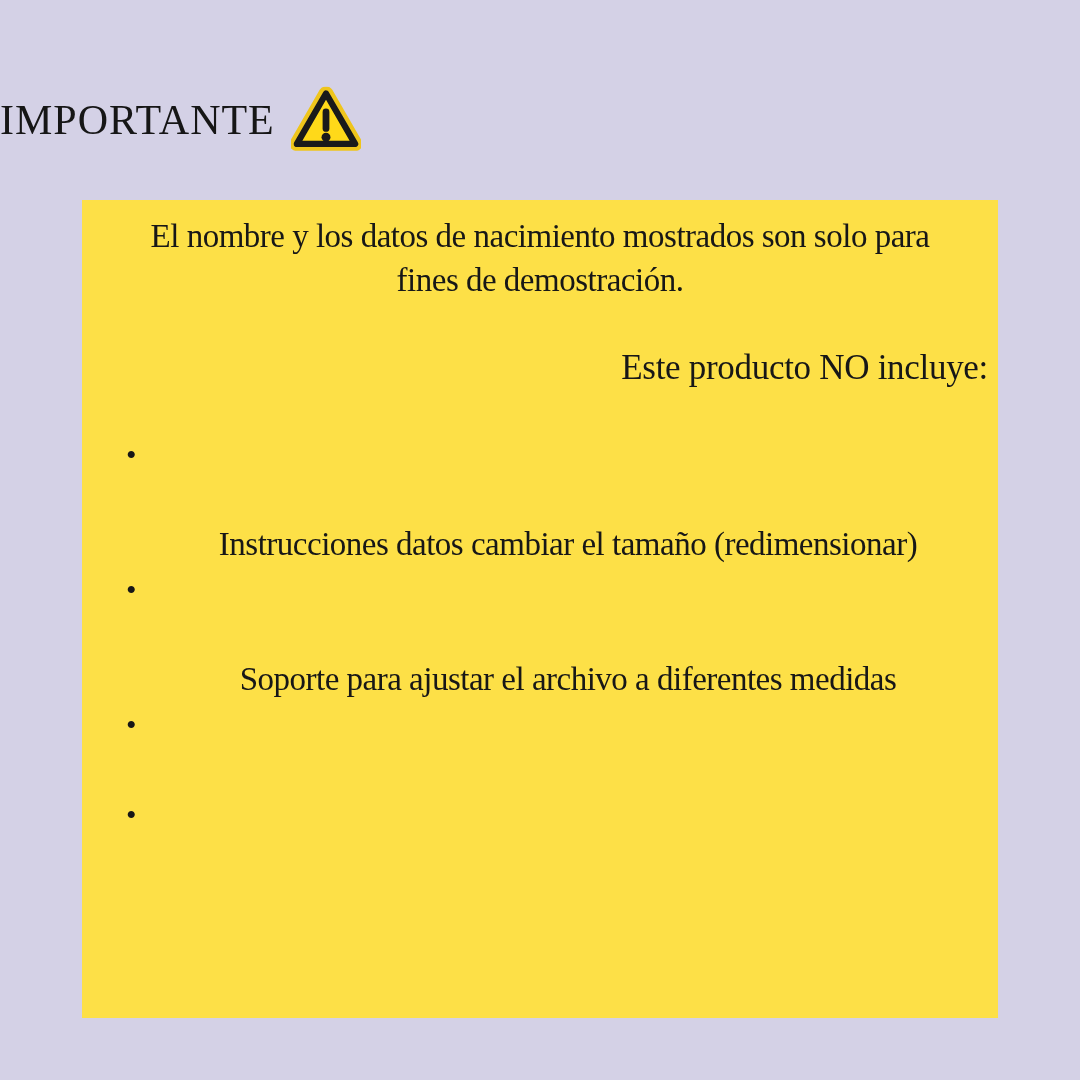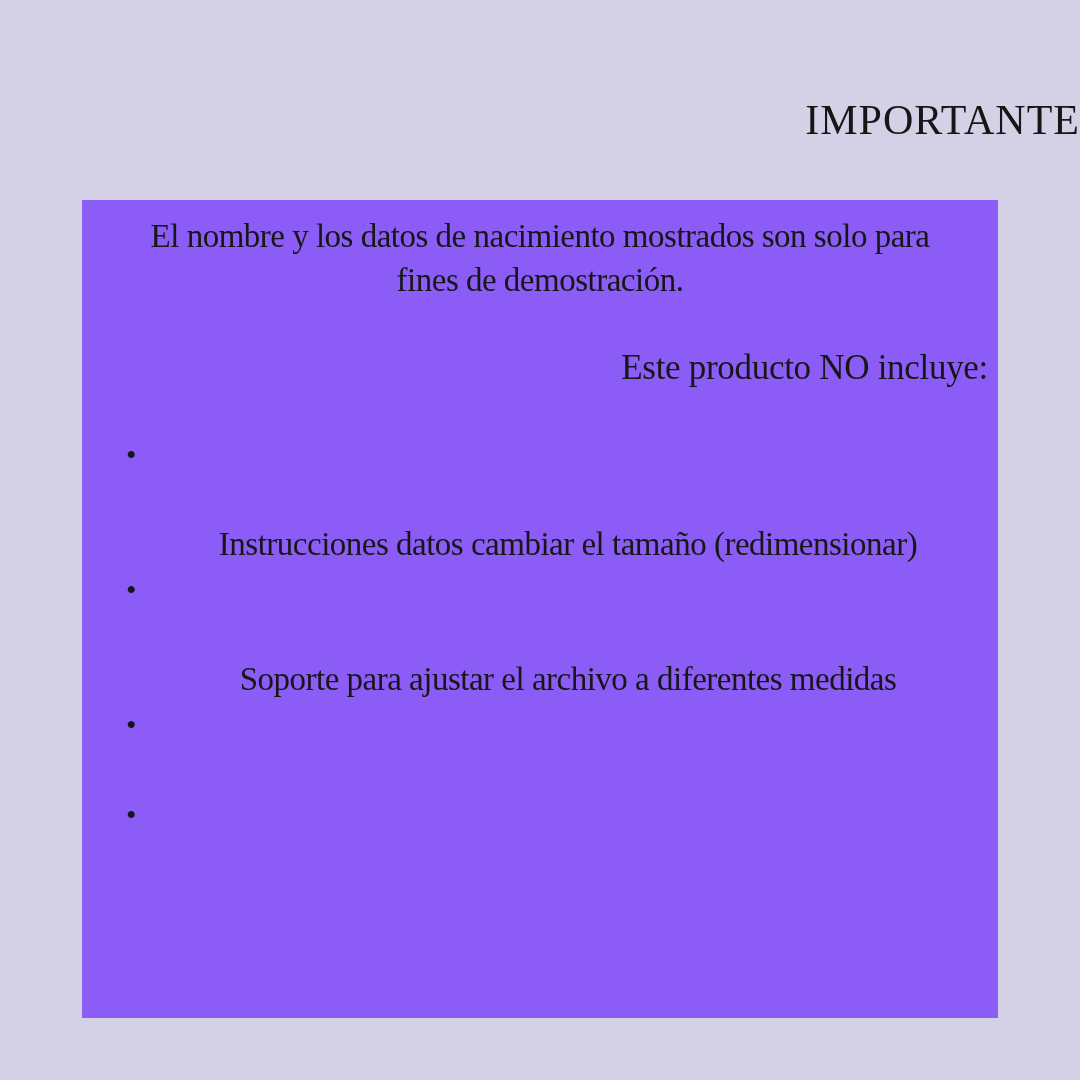--- a/index.html
+++ b/index.html
@@ -13,21 +13,21 @@
     background: #D4D1E6;
     font-family: "Liberation Serif", serif;
     color: #171717;
     position: relative;
   }
   .header {
     position: absolute;
     top: 96px;
     left: 0;
     width: 100%;
-    text-align: right;
+    text-align: left;
   }
   .title-wrap {
     position: relative;
     display: inline-block;
   }
   .title {
     font-size: 42px;
     letter-spacing: 1px;
     font-weight: 400;
     color: #161616;
@@ -40,21 +40,21 @@
     transform: translateY(-52%);
     width: 70px;
     height: 64px;
   }
   .card {
     position: absolute;
     left: 82px;
     top: 200px;
     width: 916px;
     height: 818px;
-    background: #8b5cf6;
+    background: #fde047;
     box-sizing: border-box;
     padding: 14px 10px 0 10px;
   }
   .para {
     margin: 0 0 44px 0;
     font-size: 33px;
     letter-spacing: -0.5px;
     line-height: 44px;
     text-align: center;
     white-space: pre-line;

